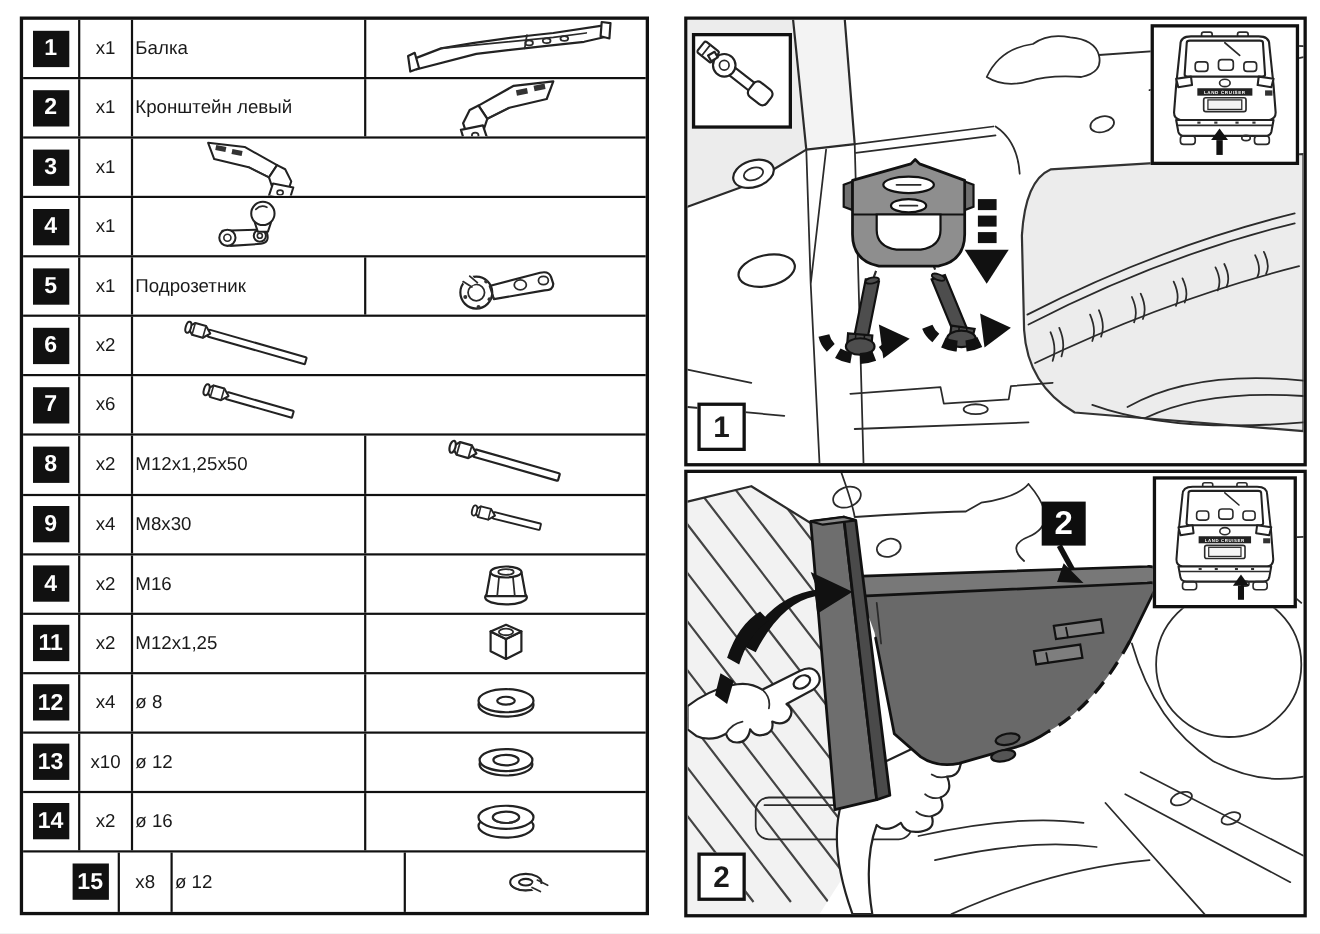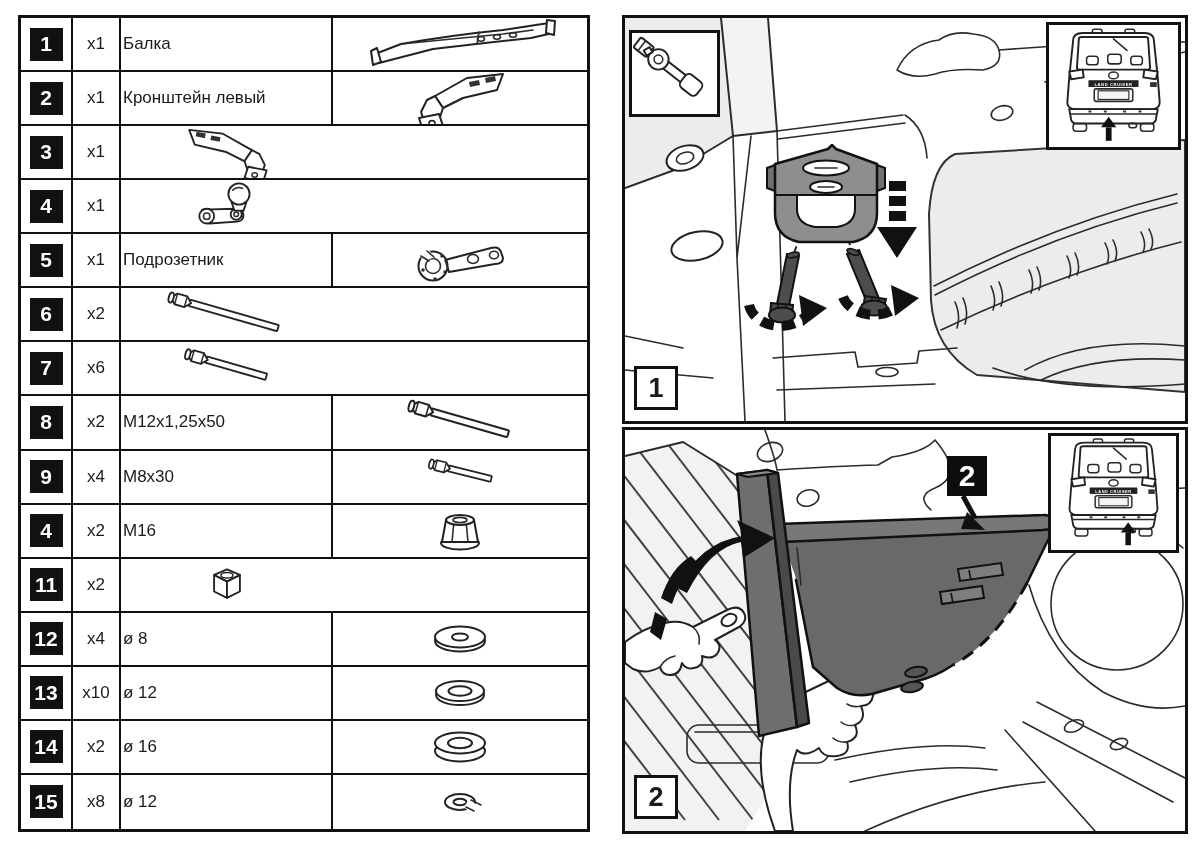--- a/index.html
+++ b/index.html
@@ -2,21 +2,21 @@
 <html><head>
 <meta charset="utf-8">
 <style>
   html,body{margin:0;padding:0;background:#888;}
   .page{position:relative;width:1200px;height:849px;background:#fff;overflow:hidden;
         font-family:"Liberation Sans", sans-serif;color:#1a1a1a;}
   
   .parts-table{position:absolute;left:18px;top:15px;width:572px;height:817px;
     border:3px solid #111;box-sizing:border-box;display:grid;grid-template-rows:repeat(15,1fr);}
   .t-row{display:grid;grid-template-columns:52px 48px 212px 1fr;border-bottom:2px solid #111;min-height:0;}
-  .t-row:last-child{border-bottom:none;}
+  .t-row:last-child{border-bottom:none;margin-left:36px;}
   .cell{border-right:2px solid #111;display:flex;align-items:center;min-width:0;min-height:0;}
   .cell.pic{border-right:none;justify-content:center;overflow:hidden;}
   .cell.num{justify-content:center;}
   .badge{width:33px;height:33px;background:#111;color:#fff;font-weight:bold;font-size:21px;
     display:flex;align-items:center;justify-content:center;}
   .cell.qty{justify-content:center;font-size:17px;}
   .cell.name{padding-left:2px;font-size:17px;}
   .cell.pic svg{display:block;}
   
   .panel{position:absolute;left:622px;width:566px;border:3px solid #111;box-sizing:border-box;background:#fff;}
@@ -237,20 +237,21 @@
           <ellipse class="thin" cx="115" cy="15" rx="7" ry="2.6"></ellipse>
         </svg>
       </div>
     </div>
 
     <div class="t-row">
       <div class="cell num">
           <span class="badge">11</span>
         </div>
       <div class="cell qty">x2</div>
+      <div class="cell name">M12x1,25</div>
       <div class="cell pic">
         <svg width="230" height="52" viewBox="0 0 230 52">
           <polygon class="wt" points="101,15 101,33 115,40 115,22"></polygon>
           <polygon class="wt" points="115,22 115,40 129,33 129,15"></polygon>
           <polygon class="wt" points="101,15 115,9 129,15 115,22"></polygon>
           <ellipse class="thin" cx="115" cy="15.5" rx="6.5" ry="3"></ellipse>
         </svg>
       </div>
     </div>
 

